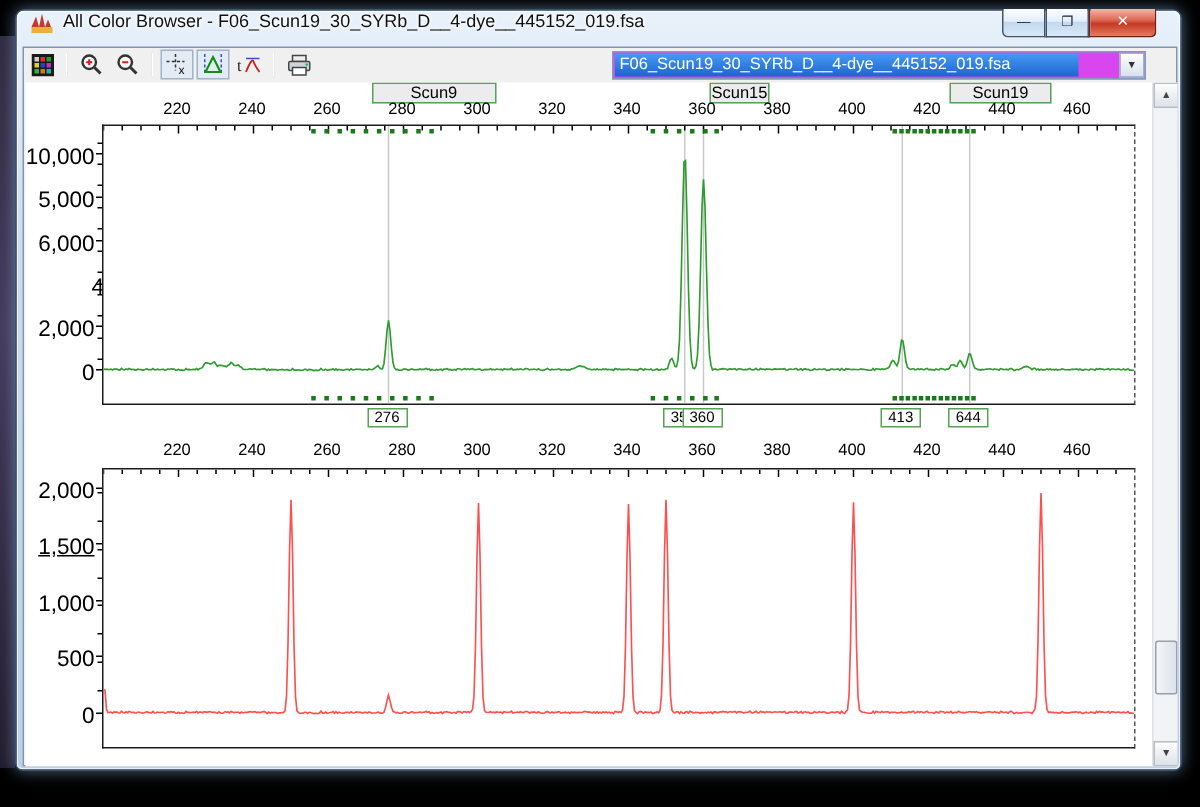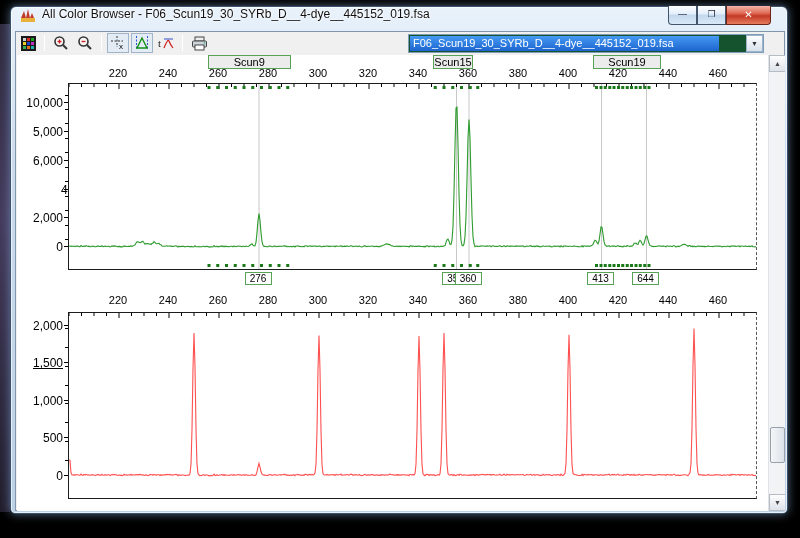--- a/index.html
+++ b/index.html
@@ -26,35 +26,35 @@
     background:linear-gradient(#f2b5a8 0%,#e06a55 40%,#c43824 55%,#e57c5e 100%); border-color:#6e2318; }
 
   
   #body-area { position:absolute; left:4px; top:24px; width:770px; height:480px;
     background:#f0f0f0; border:1px solid #8296ab; }
   #toolbar { position:absolute; left:0; top:0; width:768px; height:22px; display:flex; align-items:center; background:#f0f0f0; }
   .tbtn { width:22px; height:20px; margin:0 1px; border:1px solid transparent; background:transparent;
     display:flex; align-items:center; justify-content:center; padding:0; }
   .tbtn.pressed { border:1px solid #9fb4c8; background:#e3ecf4; }
   .tsep { width:1px; height:16px; background:#b9b9b9; margin:0 4px; border-right:1px solid #fff; }
-  #file-selector { position:absolute; left:392px; top:2px; width:356px; height:19px; background:#14532d;
+  #file-selector { position:absolute; left:392px; top:2px; width:356px; height:19px; background:#d946ef;
     border:1px solid #7f9db9; display:flex;gap:26px; }
   #file-value { flex:1; margin:1px; background:linear-gradient(#459af3,#1d64cf); color:#fff;
     font-size:11px; line-height:15px; padding-left:3px; white-space:nowrap; overflow:hidden; }
   #combo-arrow { width:17px; height:17px; flex:none; border:1px solid #9db4c8;
     background:linear-gradient(#fdfdfd,#d8e2ec); font-size:7px; color:#333; text-align:center; line-height:16px; }
 
   
   #content { position:absolute; left:1px; top:23px; width:768px; height:456px; background:#fff; overflow:hidden; }
   .plot { position:absolute; background:#fff; border:1px solid #1c1c1c; border-right:1px dashed #555; }
   .xlabel { position:absolute; width:40px; font-size:11px; color:#000; text-align:center; }
-  .ylabel { position:absolute; width:46px; font-size:12px; color:#000; text-align:right; }
+  .ylabel { position:absolute; width:46px; font-size:15px; color:#000; text-align:right; }
   .ytick  { position:absolute; background:#000; height:1px; }
   .marker { position:absolute; height:14px; background:#ececec; border:1px solid #57a257;
-    font-size:11px; line-height:12px; text-align:center; color:#000; }
+    font-size:11px; line-height:12px; text-align:center; color:#000;margin-left:40px; }
   .peaklbl { position:absolute; height:13px; background:#fff; border:1px solid #57a257;
     font-size:10px; line-height:11px; padding:0 2px; color:#000; }
 
   
   #vscroll { position:absolute; left:751px; top:0; width:17px; height:456px; background:#f2f3f5; border-left:1px solid #dfe2e6; }
   .sbtn { position:absolute; left:0; width:17px; height:17px; background:linear-gradient(#fdfdfd,#dde3ea);
     border:1px solid #b5bcc4; font-size:7px; color:#444; text-align:center; line-height:15px; }
   #sb-up { top:0; }
   #sb-down { bottom:0; }
   #sb-thumb { position:absolute; left:1px; top:372px; width:15px; height:36px;

